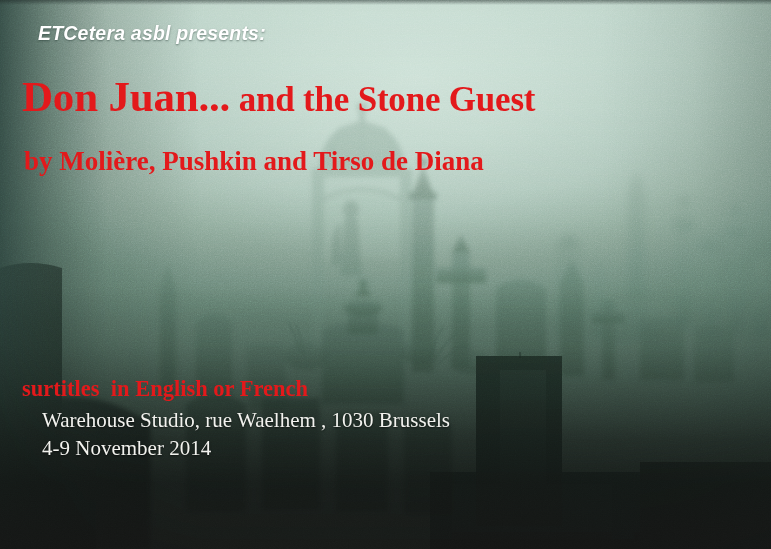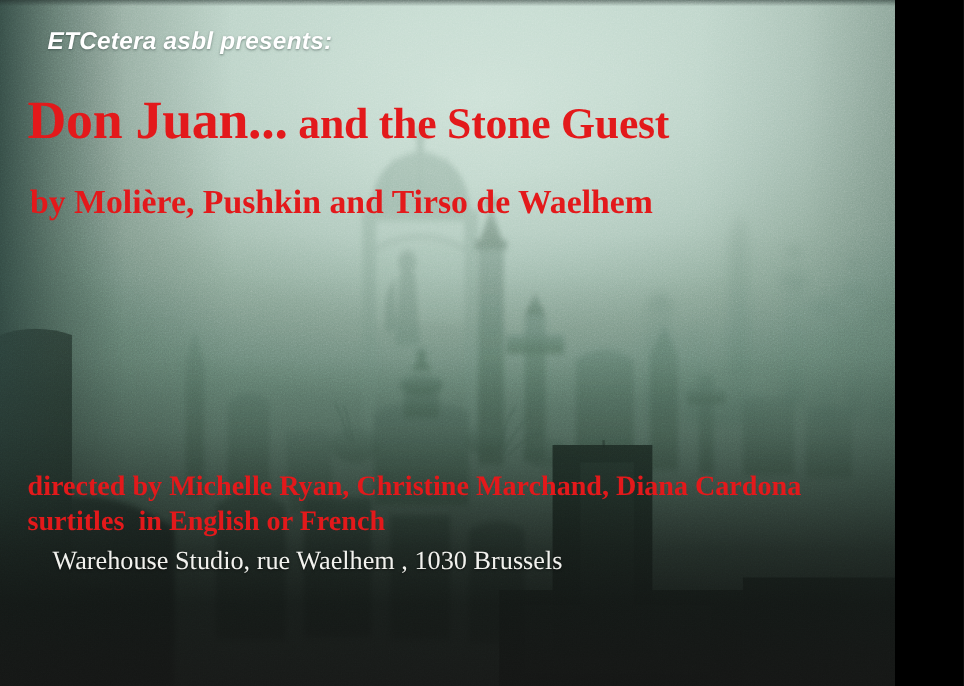--- a/index.html
+++ b/index.html
@@ -7,21 +7,21 @@
     margin: 0;
     padding: 0;
     background: #000;
   }
   body {
     font-family: "Liberation Sans", sans-serif;
   }
 
   #poster {
     position: relative;
-    width: 716px;
+    width: 771px;
     height: 549px;
     overflow: hidden;
     background: #4e6560;
   }
 
   
   .bg-layer {
     position: absolute;
     left: 0; top: 0;
     width: 100%; height: 100%;
@@ -348,21 +348,21 @@
         <feColorMatrix type="saturate" values="0"></feColorMatrix>
       </filter>
     </defs>
     <rect width="771" height="549" filter="url(#grainFilter)"></rect>
   </svg>
 
   <div class="txt" id="presents">ETCetera asbl presents:</div>
 
   <div class="txt" id="title-line"><span id="title-main">Don Juan...</span><span id="title-rest"> and the Stone Guest</span></div>
 
-  <div class="txt" id="byline">by Molière, Pushkin and Tirso de Waelhem</div>
+  <div class="txt" id="byline">by Molière, Pushkin and Tirso de Diana</div>
 
   <div id="credits-block">
-    <div class="credit-red">directed by Michelle Ryan, Christine Marchand, Diana Cardona</div>
     <div class="credit-red">surtitles  in English or French</div>
     <div class="credit-white first">Warehouse Studio, rue Waelhem , 1030 Brussels</div>
+    <div class="credit-white">4-9 November 2014</div>
   </div>
 
 </div>
 
 </body></html>

